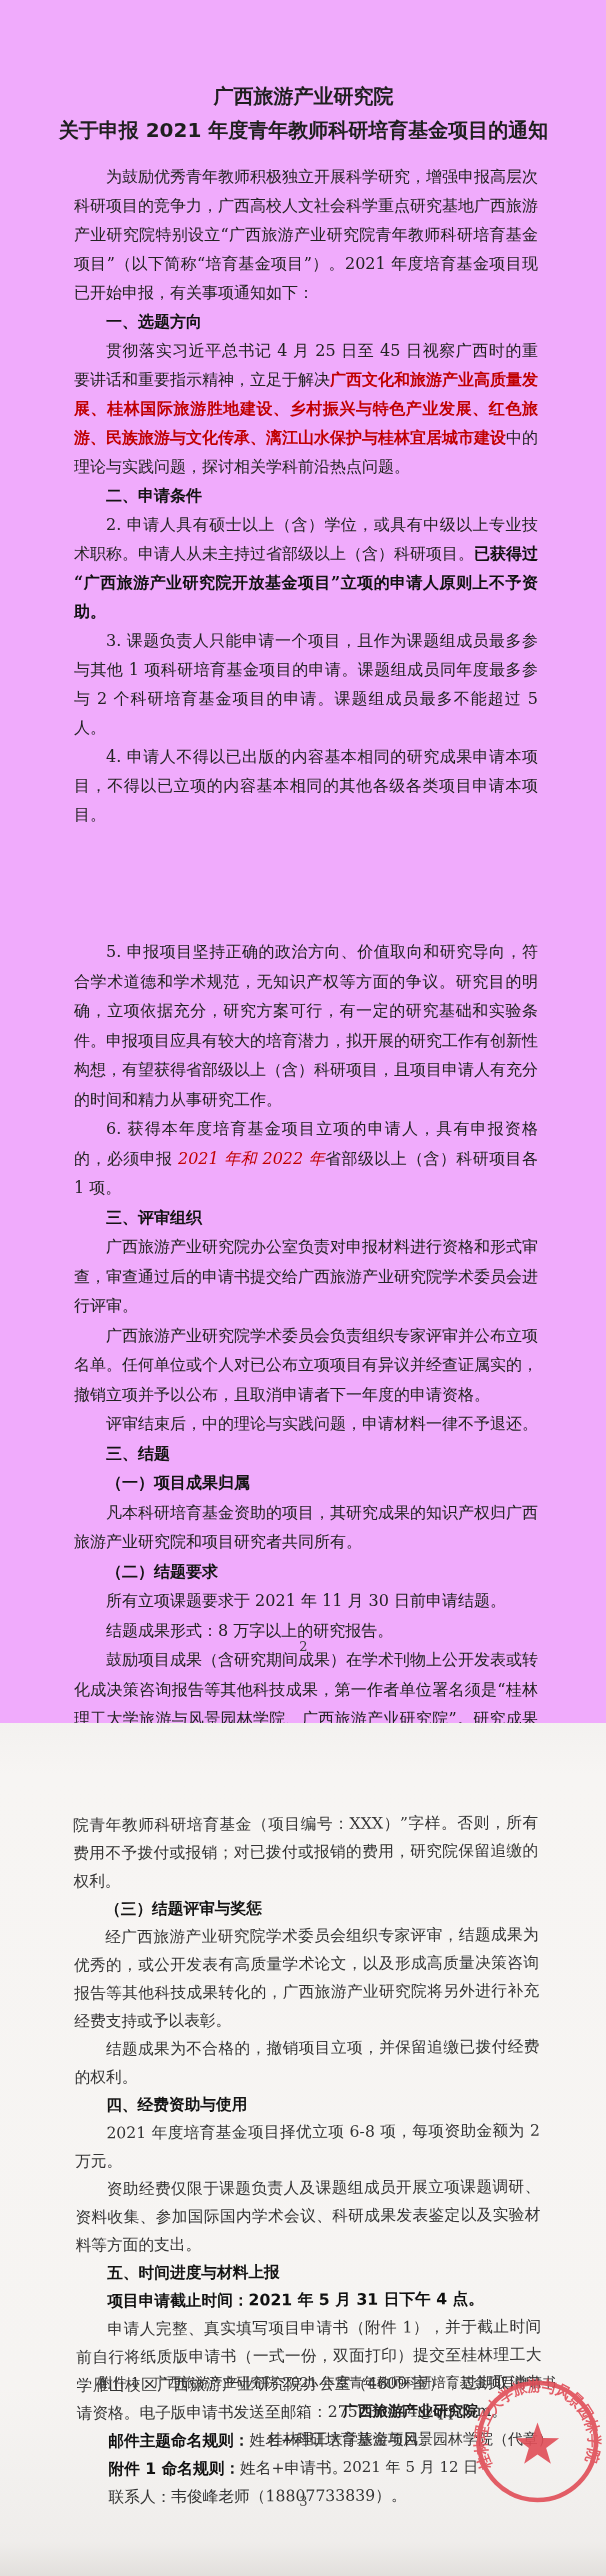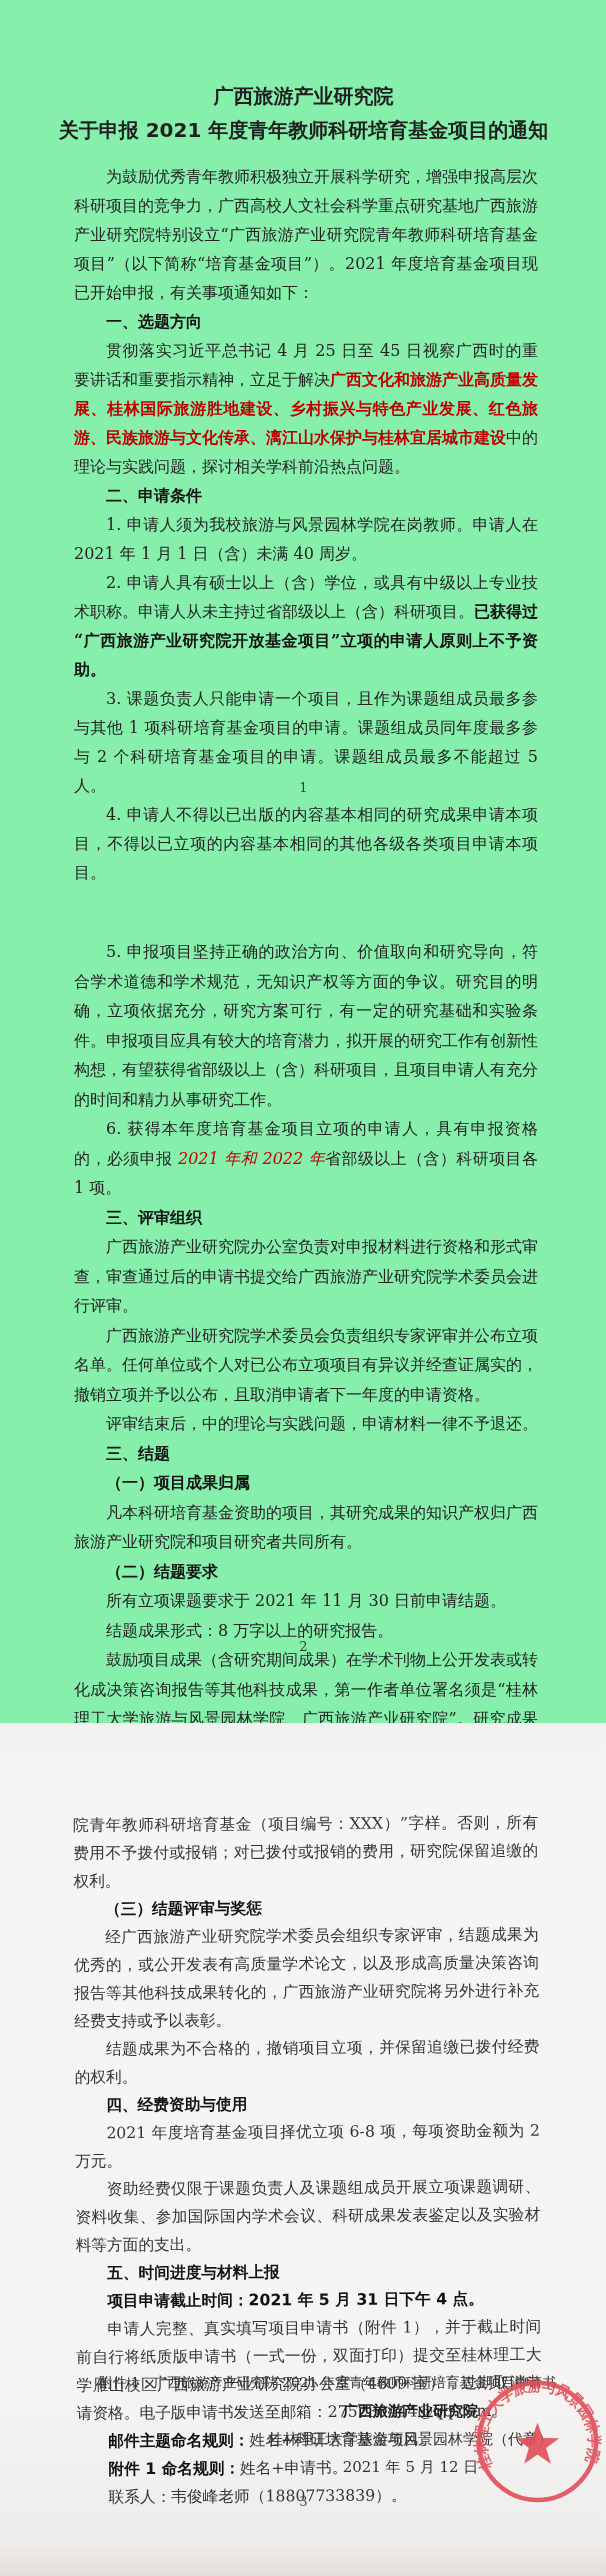--- a/index.html
+++ b/index.html
@@ -1,19 +1,19 @@
 <!DOCTYPE html>
 <html lang="zh" style="font-size:12.2px"><head>
 <meta charset="utf-8">
 <style>
   html,body{margin:0;padding:0;background:#ffffff;}
   #doc{
     position:relative;
     width:607px;height:2576px;
-    background:#86efac;
+    background:#f0abfc;
     overflow:hidden;
     font-family:"DejaVu Serif","Liberation Serif",serif;
     color:#232323;
     -webkit-font-smoothing:antialiased;
   }
   .hei{font-family:"DejaVu Sans","Liberation Sans",sans-serif;}
   
   .title-block{
     position:absolute;top:79px;left:0;right:0;
     text-align:center;font-weight:bold;
@@ -77,21 +77,20 @@
   <div class="title-block hei">
     <div>广西旅游产业研究院</div>
     <div>关于申报 2021 年度青年教师科研培育基金项目的通知</div>
   </div>
 
   <div id="p1-body" class="body-col">
     <p class="para">为鼓励优秀青年教师积极独立开展科学研究，增强申报高层次科研项目的竞争力，广西高校人文社会科学重点研究基地广西旅游产业研究院特别设立“广西旅游产业研究院青年教师科研培育基金项目”（以下简称“培育基金项目”）。2021 年度培育基金项目现已开始申报，有关事项通知如下：</p>
     <p class="headline">一、选题方向</p>
     <p class="para"><span>贯彻落实习近平总书记 4 月 25 日至 45 日视察广西时的重要讲话和重要指示精神，立足于解决</span><span class="red">广西文化和旅游产业高质量发展、桂林国际旅游胜地建设、乡村振兴与特色产业发展、红色旅游、民族旅游与文化传承、漓江山水保护与桂林宜居城市建设</span><span>中的理论与实践问题，探讨相关学科前沿热点问题。</span></p>
     <p class="headline">二、申请条件</p>
-    <p class="para">1. 申请人须为我校旅游与风景园林学院在岗教师。申请人在 2021 年 1 月 1 日（含）未满 40 周岁。</p>
     <p class="para"><span>2. 申请人具有硕士以上（含）学位，或具有中级以上专业技术职称。申请人从未主持过省部级以上（含）科研项目。</span><span class="bold-run">已获得过“广西旅游产业研究院开放基金项目”立项的申请人原则上不予资助。</span></p>
     <p class="para">3. 课题负责人只能申请一个项目，且作为课题组成员最多参与其他 1 项科研培育基金项目的申请。课题组成员同年度最多参与 2 个科研培育基金项目的申请。课题组成员最多不能超过 5 人。</p>
     <p class="para">4. 申请人不得以已出版的内容基本相同的研究成果申请本项目，不得以已立项的内容基本相同的其他各级各类项目申请本项目。</p>
   </div>
 
   <div id="pn1" class="page-num">1</div>
 
   <div id="p2-body" class="body-col">
     <p class="para">5. 申报项目坚持正确的政治方向、价值取向和研究导向，符合学术道德和学术规范，无知识产权等方面的争议。研究目的明确，立项依据充分，研究方案可行，有一定的研究基础和实验条件。申报项目应具有较大的培育潜力，拟开展的研究工作有创新性构想，有望获得省部级以上（含）科研项目，且项目申请人有充分的时间和精力从事研究工作。</p>
     <p class="para"><span>6. 获得本年度培育基金项目立项的申请人，具有申报资格的，必须申报 </span><span class="red-plain">2021 年和 2022 年</span><span>省部级以上（含）科研项目各 1 项。</span></p>

